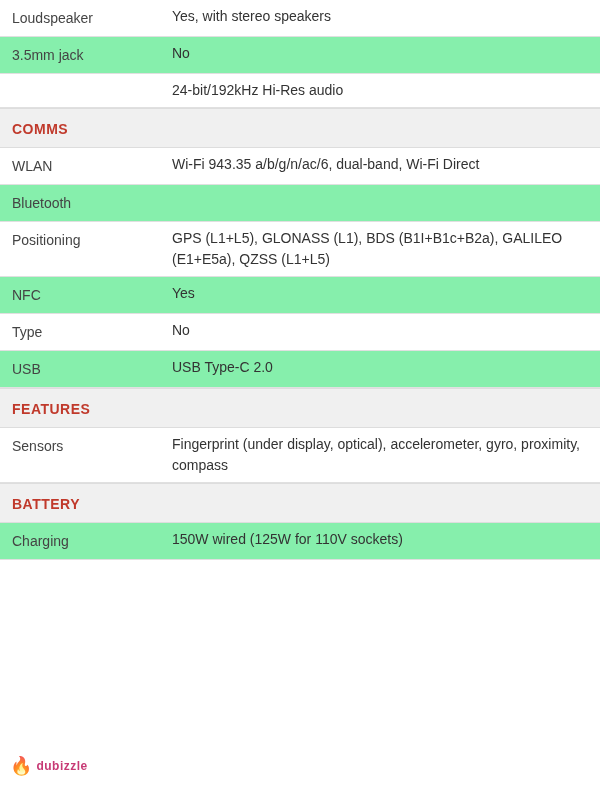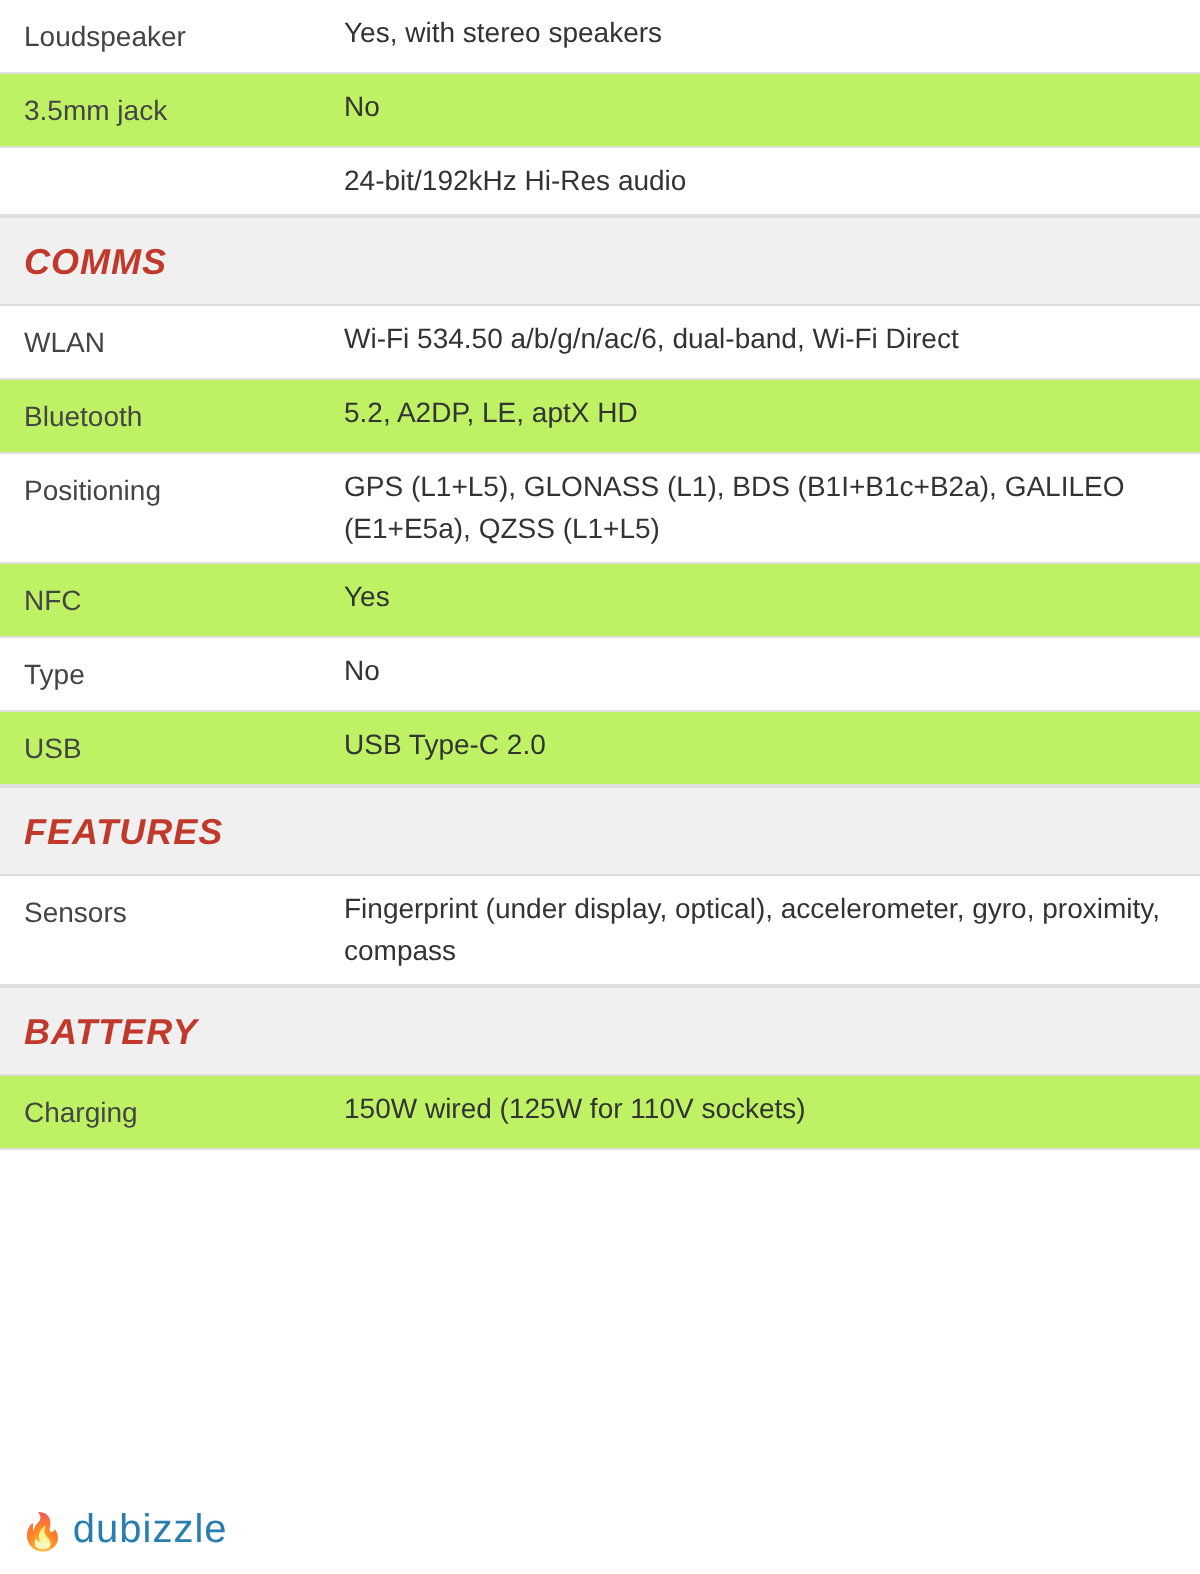--- a/index.html
+++ b/index.html
@@ -11,21 +11,21 @@
       width: 600px;
     }
 
     .spec-row {
       display: flex;
       border-bottom: 1px solid #e0e0e0;
       background: #fff;
     }
 
     .spec-row.alt {
-      background: #bef264;
+      background: #86efac;
     }
 
     .spec-label {
       width: 160px;
       min-width: 160px;
       padding: 10px 12px;
       font-weight: 500;
       color: #444;
       font-size: 14px;
     }
@@ -40,46 +40,45 @@
 
     .section-header {
       display: flex;
       padding: 12px 12px 10px 12px;
       background: #f0f0f0;
       border-bottom: 1px solid #ddd;
       border-top: 1px solid #ddd;
     }
 
     .section-title {
-      font-size: 18px;
+      font-size: 14px;
       font-weight: 700;
       color: #c0392b;
       letter-spacing: 0.5px;
-      font-style: italic;
     }
 
     .watermark {
       position: fixed;
       bottom: 10px;
       left: 10px;
       display: flex;
       align-items: center;
       gap: 4px;
       opacity: 0.85;
       pointer-events: none;
     }
 
     .watermark-icon {
       font-size: 18px;
     }
 
     .watermark-text {
-      font-size: 20px;
-      font-weight: 400;
-      color: #0369a1;
+      font-size: 12px;
+      font-weight: 700;
+      color: #be185d;
       letter-spacing: 0.5px;
     }
   </style>
 </head>
 <body>
 
 <div>
 
   <div id="top-rows">
       <div class="spec-row">
@@ -95,25 +94,24 @@
         <div class="spec-value">24-bit/192kHz Hi-Res audio</div>
       </div>
     </div>
 
   <div id="sections-container">
       <div class="section-header">
         <span class="section-title">COMMS</span>
       </div>
       <div class="spec-row">
         <div class="spec-label">WLAN</div>
-        <div class="spec-value">Wi-Fi 534.50 a/b/g/n/ac/6, dual-band, Wi-Fi Direct</div>
+        <div class="spec-value">Wi-Fi 943.35 a/b/g/n/ac/6, dual-band, Wi-Fi Direct</div>
       </div>
       <div class="spec-row alt">
         <div class="spec-label">Bluetooth</div>
-        <div class="spec-value">5.2, A2DP, LE, aptX HD</div>
       </div>
       <div class="spec-row">
         <div class="spec-label">Positioning</div>
         <div class="spec-value">GPS (L1+L5), GLONASS (L1), BDS (B1I+B1c+B2a), GALILEO (E1+E5a), QZSS (L1+L5)</div>
       </div>
       <div class="spec-row alt">
         <div class="spec-label">NFC</div>
         <div class="spec-value">Yes</div>
       </div>
       <div class="spec-row">

